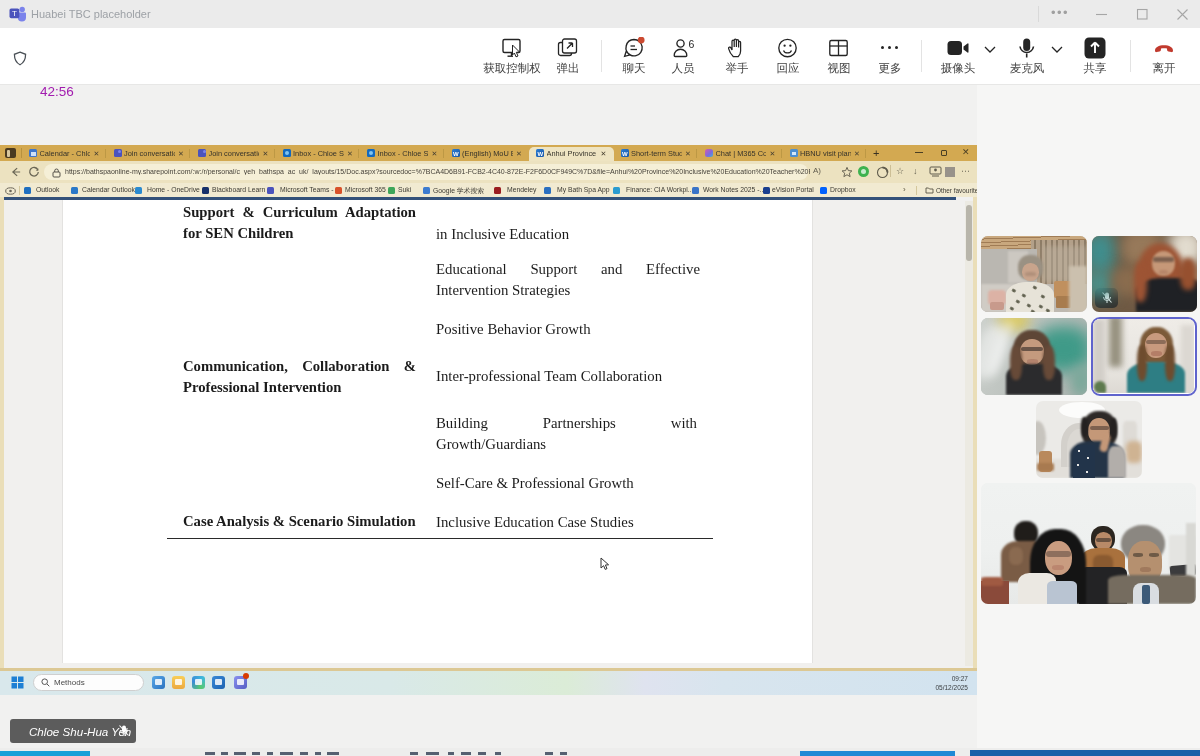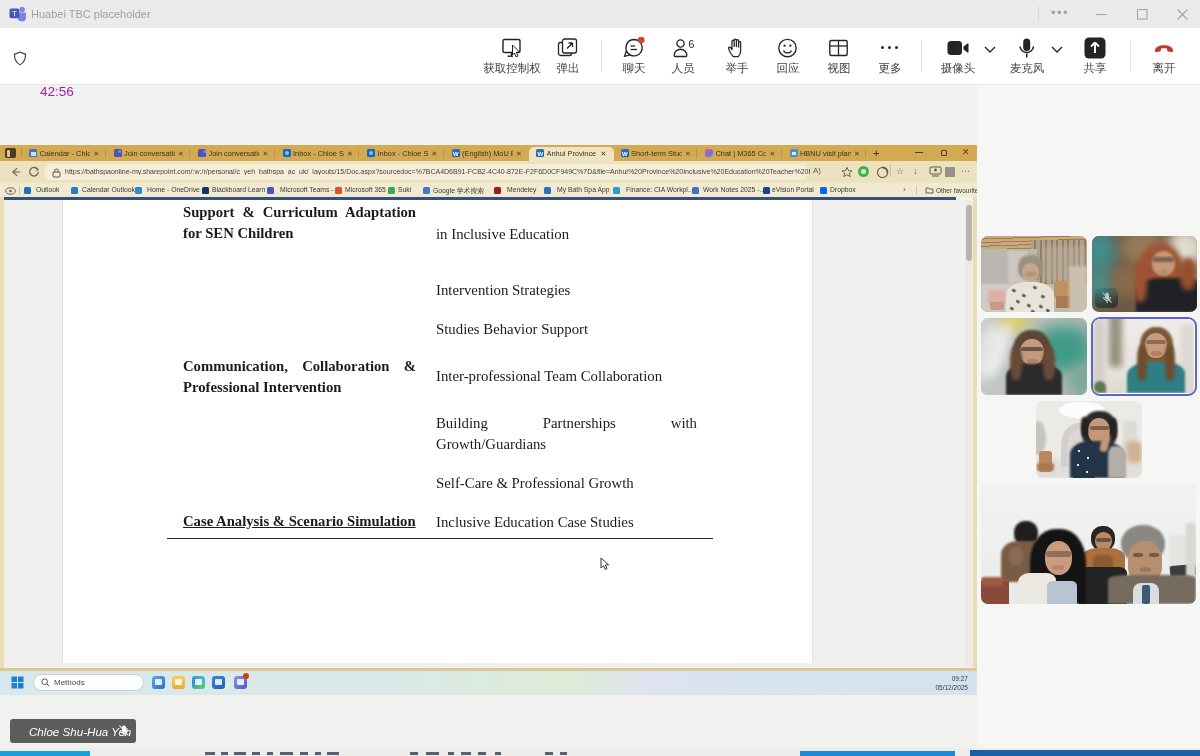--- a/index.html
+++ b/index.html
@@ -261,29 +261,30 @@
     </svg>
     <div class="bm" style="left:936px;top:41.5px;font-size:6.4px;">Other favourites</div>
     <div style="position:absolute;left:0;top:52px;width:956px;height:2.5px;background:#33517a;"></div>
     <div style="position:absolute;left:0;top:54.5px;width:977px;height:468.5px;background:#f1f0ee;"></div>
     <div style="position:absolute;left:0;top:52px;width:4px;height:471px;background:#eadeb8;"></div>
     <div style="position:absolute;left:973px;top:52px;width:4px;height:471px;background:#eadeb8;"></div>
     <div style="position:absolute;left:62px;top:54.5px;width:751px;height:463px;background:#ffffff;border-left:1px solid #e3e2e0;border-right:1px solid #e3e2e0;"></div>
     <div class="dl dlb just" style="left:183.0px;top:59.5px;width:233.0px;">Support &amp; Curriculum Adaptation</div>
     <div class="dl dlb" style="left:183.0px;top:79.5px;">for SEN Children</div>
     <div class="dl" style="left:436.0px;top:80.5px;">in Inclusive Education</div>
+    <div class="dl just" style="left:436.0px;top:116.5px;width:264.0px;">Educational Support and Effective</div>
     <div class="dl" style="left:436.0px;top:136.5px;">Intervention Strategies</div>
-    <div class="dl" style="left:436.0px;top:175.5px;">Studies Behavior Support</div>
+    <div class="dl" style="left:436.0px;top:175.5px;">Positive Behavior Growth</div>
     <div class="dl dlb just" style="left:183.0px;top:213.5px;width:233.0px;">Communication, Collaboration &amp;</div>
     <div class="dl dlb" style="left:183.0px;top:233.5px;">Professional Intervention</div>
     <div class="dl just" style="left:436.0px;top:270.5px;width:261.0px;">Building Partnerships with</div>
     <div class="dl" style="left:436.0px;top:222.5px;">Inter-professional Team Collaboration</div>
     <div class="dl" style="left:436.0px;top:290.5px;">Growth/Guardians</div>
     <div class="dl" style="left:436.0px;top:329.5px;">Self-Care &amp; Professional Growth</div>
-    <div class="dl dlb" style="left:183.0px;top:367.5px;text-decoration:underline;">Case Analysis &amp; Scenario Simulation</div>
+    <div class="dl dlb" style="left:183.0px;top:367.5px;">Case Analysis &amp; Scenario Simulation</div>
     <div class="dl" style="left:436.0px;top:368.5px;">Inclusive Education Case Studies</div>
     <div style="position:absolute;left:167px;top:392.5px;width:546px;height:1.4px;background:#2a2a2a;"></div>
     <svg style="position:absolute;left:600px;top:412px;" width="10" height="14" viewBox="0 0 10 14">
       <path d="M1 1 L1 11 L3.6 8.7 L5.2 12.4 L7 11.6 L5.4 8 L8.6 7.8 Z" fill="#fff" stroke="#333" stroke-width="1"></path>
     </svg>
     <div style="position:absolute;left:965px;top:56px;width:8px;height:465px;background:#eceae2;"></div>
     <div style="position:absolute;left:966px;top:60px;width:6px;height:56px;background:#b8b5aa;border-radius:3px;"></div>
     <div style="position:absolute;left:0;top:523px;width:977px;height:3px;background:#dcc894;"></div>
     <div style="position:absolute;left:0;top:526px;width:977px;height:24px;background:linear-gradient(90deg,#d9e8ec 0%,#d9e9e8 40%,#dbecd7 58%,#dfe3ef 66%,#d8e5ee 74%,#d2e3ef 100%);"></div>
     <svg style="position:absolute;left:11px;top:531px;" width="13" height="13" viewBox="0 0 13 13">

